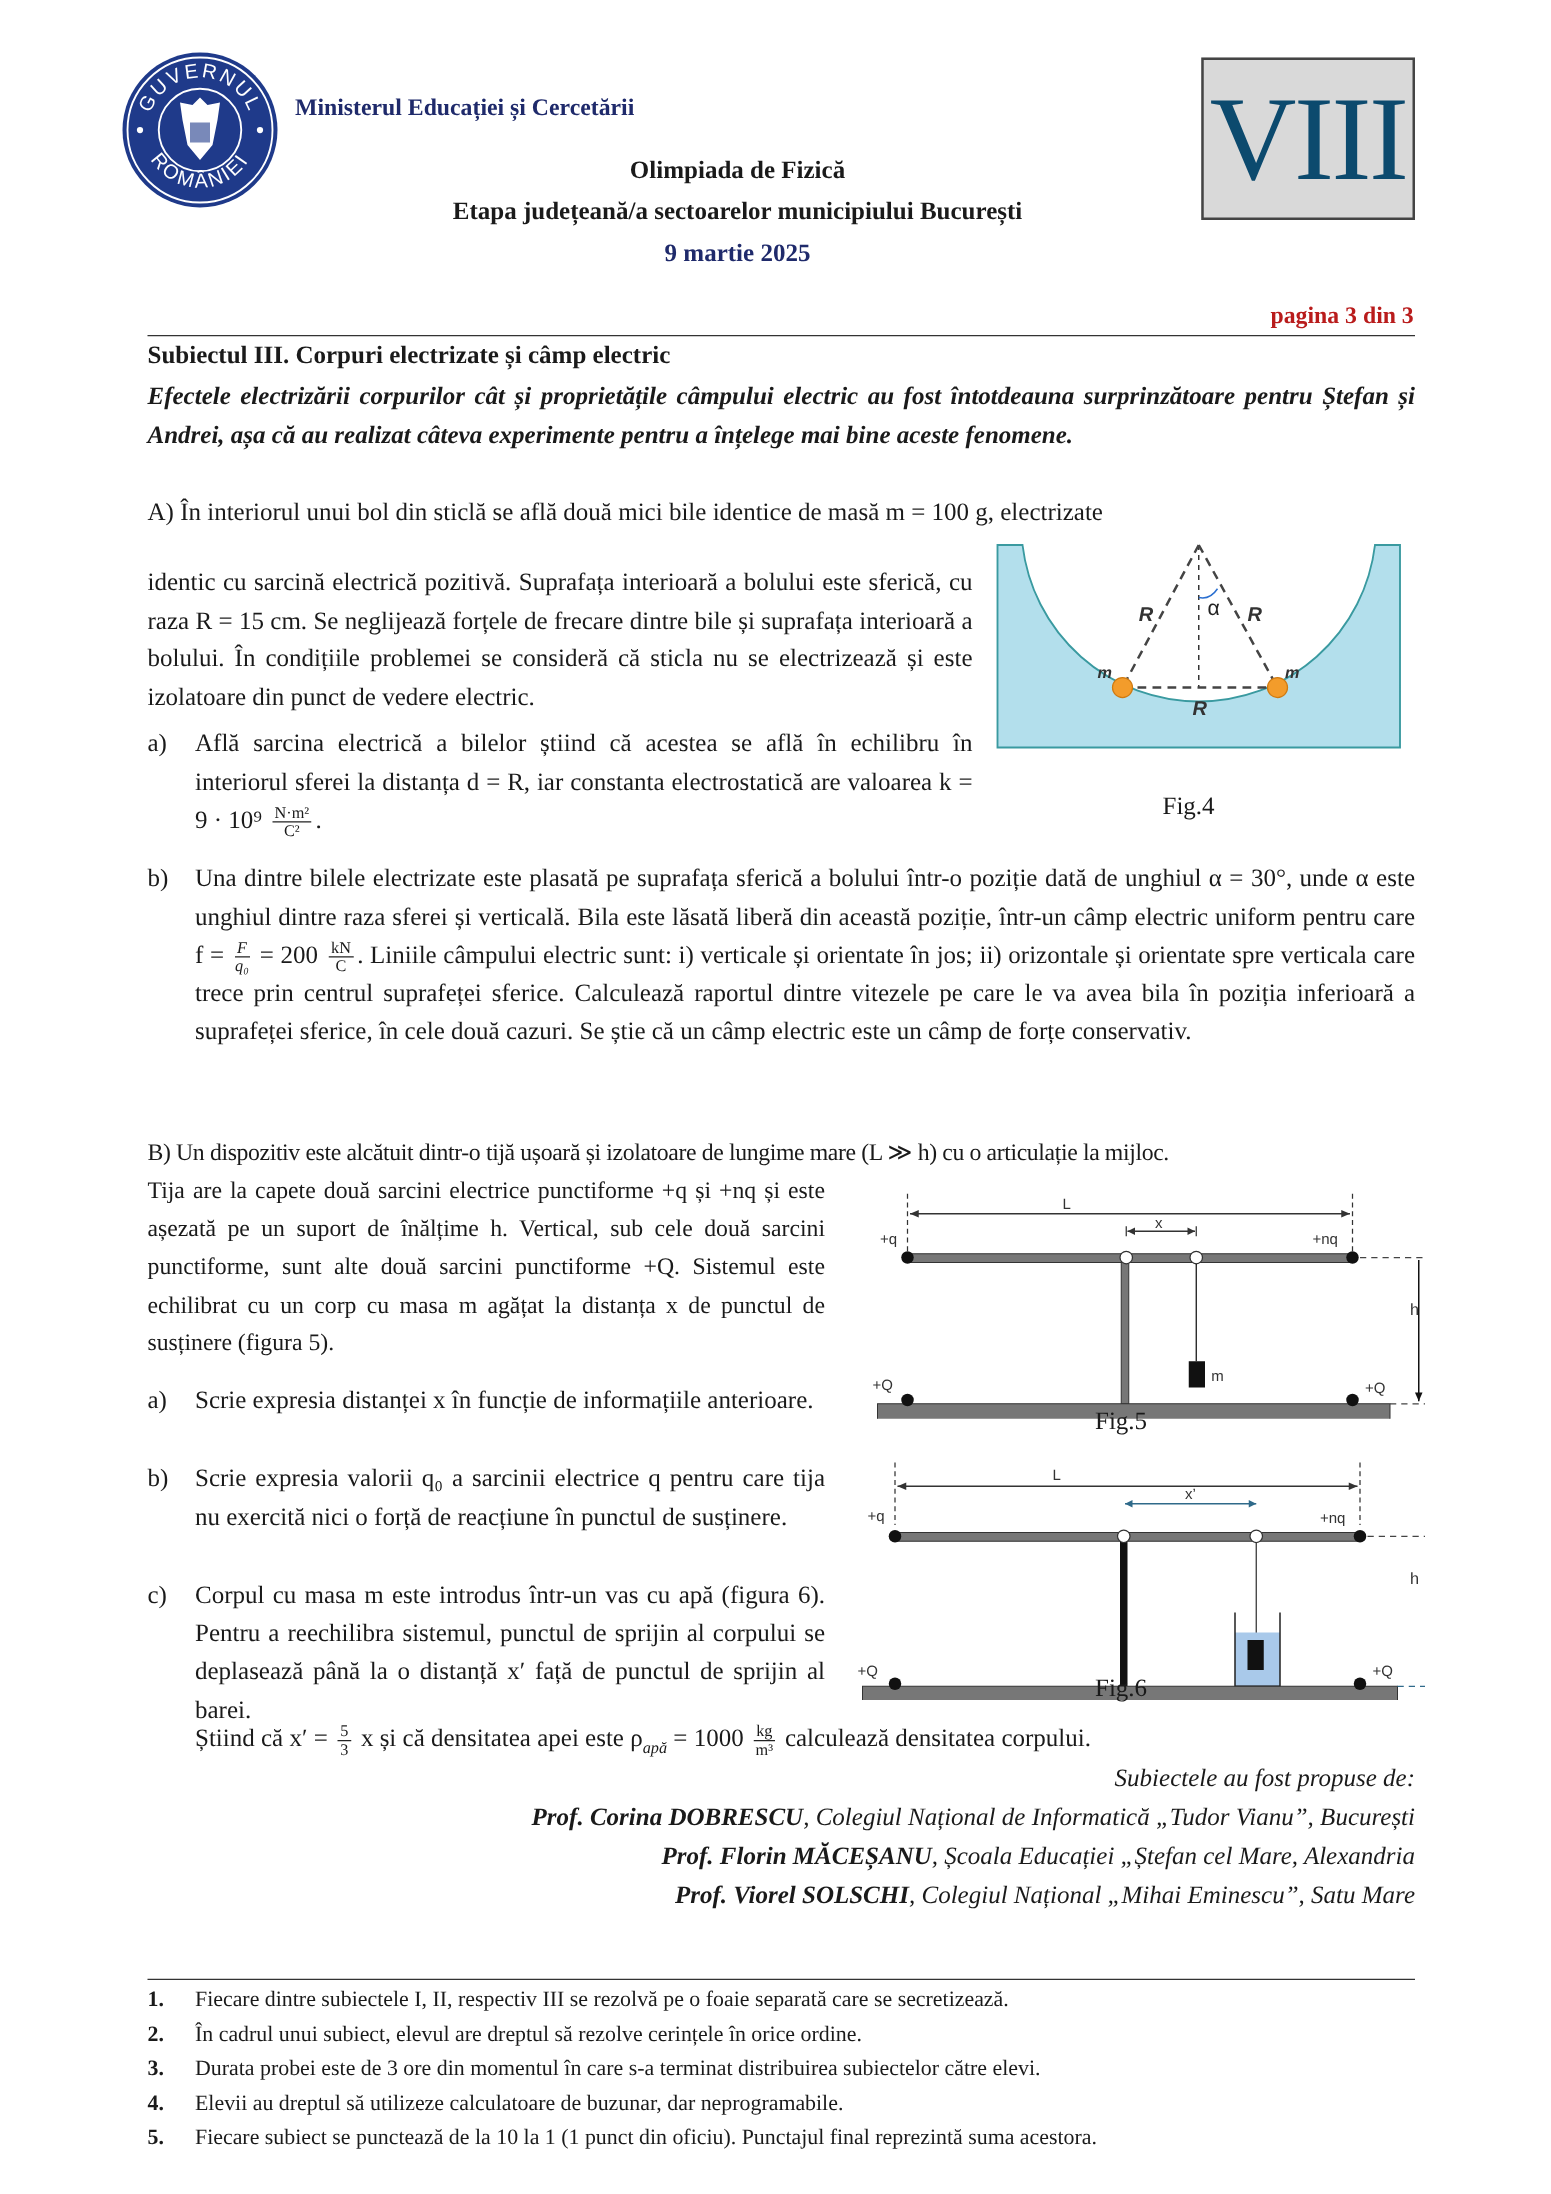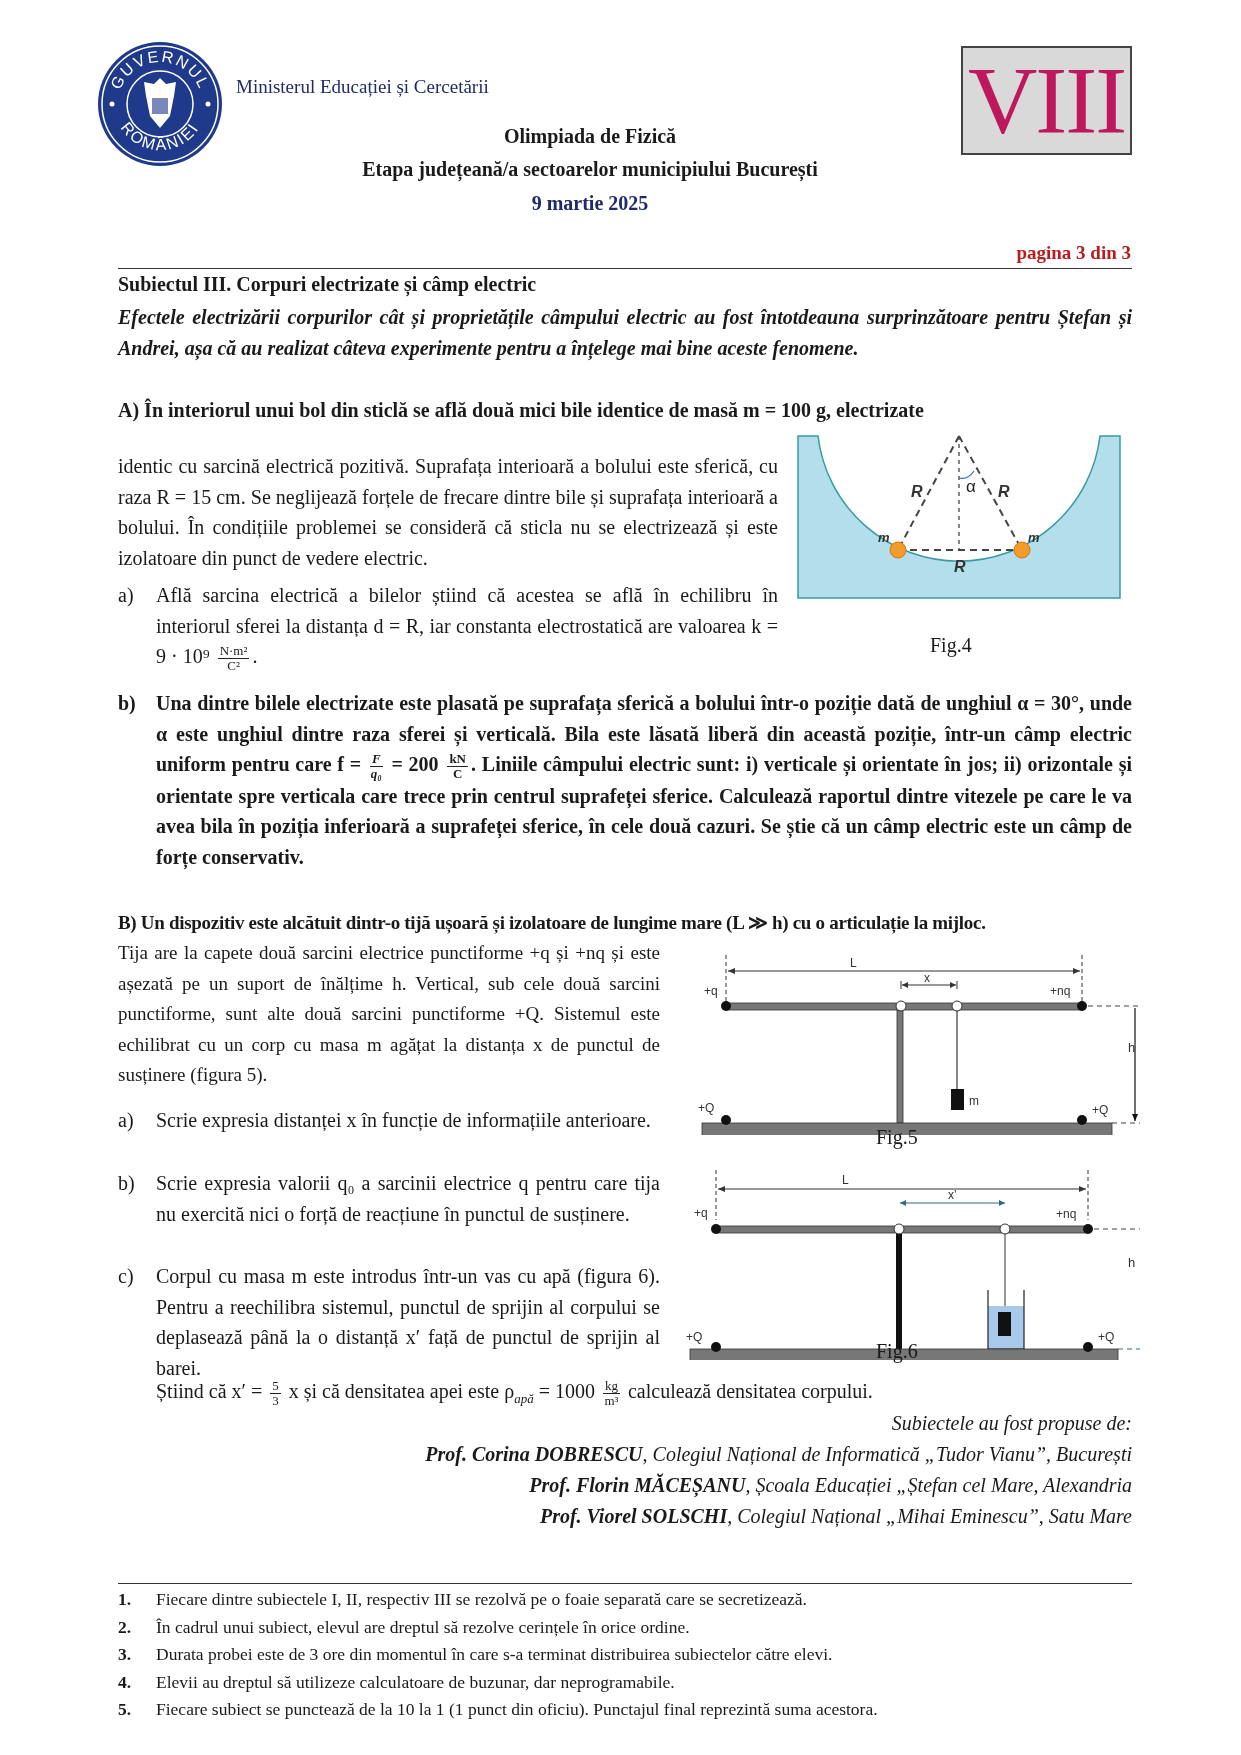--- a/index.html
+++ b/index.html
@@ -1,31 +1,31 @@
 <!DOCTYPE html>
 <html><head>
 <meta charset="utf-8">
 <style>
   html, body { margin: 0; padding: 0; background: #ffffff; }
   body { width: 1241px; height: 1755px; position: relative; overflow: hidden;
          font-family: "Liberation Serif", "DejaVu Serif", serif; color: #1a1a1a; }
   .abs { position: absolute; }
   .logo { left: 96px; top: 40px; width: 128px; height: 128px; }
-  .ministry { left: 236px; top: 76px; font-size: 19px; font-weight: normal; color: #1f2a6b; }
-  .grade-box { left: 961px; top: 46px; width: 171px; height: 109px; background: #d9d9d9;
+  .ministry { left: 236px; top: 76px; font-size: 19px; font-weight: bold; color: #1f2a6b; }
+  .grade-box { left: 961px; top: 46px; width: 171px; height: 130px; background: #d9d9d9;
                border: 2px solid #444; box-sizing: border-box; display: flex; align-items: center;
-               justify-content: center; font-size: 96px; line-height: 1; color: #be185d; letter-spacing: -2px; }
+               justify-content: center; font-size: 96px; line-height: 1; color: #0c4a6e; letter-spacing: -2px; }
   .hdr { left: 200px; width: 780px; text-align: center; font-weight: bold; font-size: 20px; }
   .hdr1 { top: 125px; }
   .hdr2 { top: 158px; }
   .hdr3 { top: 192px; color: #1f2a6b; }
   .page-no { right: 110px; top: 242px; font-size: 19px; font-weight: bold; color: #b91c1c; }
   .top-rule { left: 118px; top: 268px; width: 1014px; height: 1px; background: #333; }
   .txt { font-size: 20px; line-height: 30.5px; text-align: justify; }
-  .full { left: 118px; width: 1014px; font-weight: bold; }
+  .full { left: 118px; width: 1014px; }
   .left-col { left: 118px; width: 660px; }
   .left-col2 { left: 118px; width: 542px; }
   .subj-title { top: 273px; font-weight: bold; font-size: 20px; }
   .intro { top: 302px; font-style: italic; font-weight: bold; }
   .item { display: flex; }
   .item .lbl { width: 38px; flex: none; }
   .item .body { flex: 1; text-align: justify; }
   .frac { display: inline-flex; flex-direction: column; vertical-align: middle; text-align: center;
           font-size: 13px; line-height: 14px; margin: 0 3px; }
   .frac .num { border-bottom: 1px solid #222; padding: 0 2px; }

